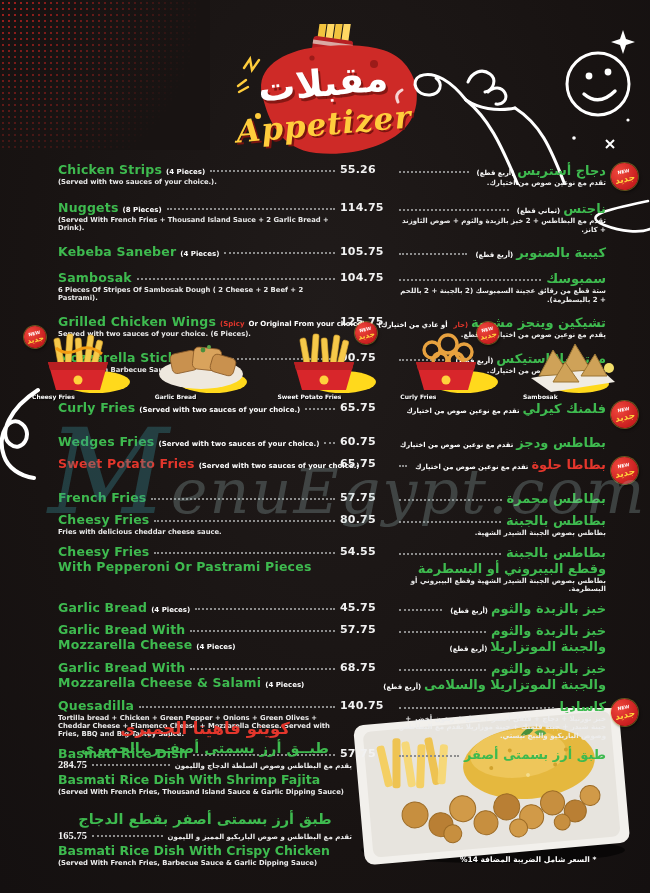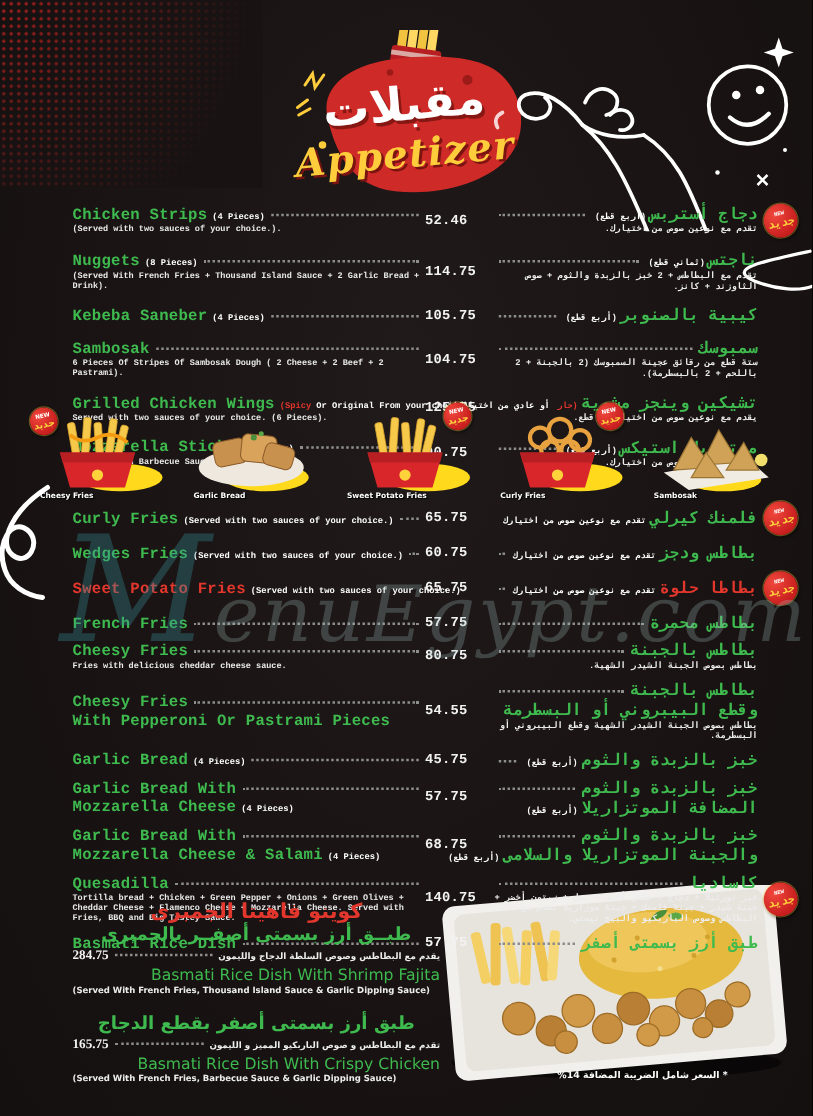--- a/index.html
+++ b/index.html
@@ -23,21 +23,21 @@
   .swoosh{position:absolute;left:560px;top:195px;width:90px;height:50px;}
   .left-squiggle{position:absolute;left:-6px;top:382px;width:60px;height:105px;z-index:2;}
   
   .watermark{position:absolute;left:48px;top:403px;width:560px;z-index:8;pointer-events:none;
      font-family:"DejaVu Serif",serif;font-style:italic;font-size:62px;letter-spacing:2px;
      color:rgba(165,198,198,.26);}
   .watermark::first-letter{font-size:118px;color:rgba(55,145,155,.34);}
   
   .mlist{position:absolute;left:58px;width:580px;z-index:5;}
   .m-top{top:163px;} .m-bot{top:401px;}
-  .row{display:flex;align-items:center;font-family:Liberation Mono, monospace;}
+  .row{display:flex;align-items:flex-start;}
   .m-top .row{margin-bottom:11px;} .m-bot .row{margin-bottom:7px;}
   .col-en{flex:0 0 282px;min-width:0;}
   .line{display:flex;align-items:baseline;}
   .name{color:var(--green);font-weight:bold;font-size:12.5px;line-height:14px;letter-spacing:.2px;white-space:nowrap;}
   .name.accent,.ar-name.accent,.acc{color:var(--red);}
   .note{color:#fff;font-size:7px;font-weight:bold;margin-left:4px;white-space:nowrap;}
   .note-accent{color:var(--red);font-size:7px;font-weight:bold;margin-left:4px;white-space:nowrap;}
   .dots{flex:1 1 6px;min-width:0;border-bottom:2px dotted #8d8d8d;margin:0 5px;transform:translateY(-2px);}
   .sub{color:#e9e9e9;font-size:6.8px;line-height:8px;font-weight:bold;margin-top:1px;}
   .price{flex:0 0 54px;color:var(--wh);font-weight:bold;font-size:11px;line-height:14px;letter-spacing:.2px;}
@@ -67,26 +67,26 @@
   .g-badge{position:absolute;left:2px;top:-4px;z-index:3;}
   .g-badge2{position:absolute;right:6px;top:-8px;z-index:3;}
   
   .specials{position:absolute;left:58px;top:720px;width:294px;z-index:5;}
   .special{margin-bottom:15px;}
   .sp-head{color:var(--red);font-size:16.5px;font-weight:bold;text-align:center;direction:rtl;line-height:18px;letter-spacing:1px;}
   .sp-ar{color:var(--green);font-size:14.5px;font-weight:bold;direction:rtl;text-align:center;line-height:17px;margin-top:2px;}
   .sp-line{display:flex;align-items:baseline;margin-top:2px;}
   .sp-price{color:var(--wh);font-weight:bold;font-size:10.5px;font-family:Liberation Serif, serif;}
   .sp-sub-ar{direction:rtl;color:#ededed;font-size:7px;font-weight:bold;}
-  .sp-en{color:var(--green);font-size:12.5px;font-weight:normal;line-height:14px;margin-top:3px;text-align:right;}
+  .sp-en{color:var(--green);font-size:12.5px;font-weight:bold;line-height:14px;margin-top:3px;}
   .sp-sub-en{color:#ededed;font-size:6.8px;font-weight:bold;line-height:8px;margin-top:1px;}
   
   .dish{position:absolute;left:343px;top:708px;width:300px;height:160px;z-index:4;}
-  .footnote{position:absolute;left:434px;top:855px;width:160px;z-index:6;direction:rtl;
-     color:#fff;font-size:7.5px;font-weight:bold;text-align:center;}
+  .footnote{position:absolute;left:460px;top:855px;width:160px;z-index:6;direction:rtl;
+     color:#fff;font-size:7.5px;font-weight:bold;text-align:left;}
 </style>
 </head>
 <body>
 
 <div class="page">
 
   <div class="dots-corner"></div>
   <div class="dots-fade"></div>
 
   <svg class="hdr-tomato" viewBox="0 0 215 145">
@@ -147,21 +147,21 @@
   <div class="mlist m-top" id="menu-top">
       <div class="row">
         <div class="col-en">
           <div class="line">
             <span class="name">Chicken Strips</span>
             <span class="note">(4 Pieces)</span>
             <span class="dots"></span>
           </div>
           <div class="sub">(Served with two sauces of your choice.).</div>
         </div>
-        <div class="price">52.46</div>
+        <div class="price">55.26</div>
         <div class="col-ar">
           <div class="line-ar">
             <span class="ar-name">دجاج أستربس</span>
             <span class="note-ar">(أربع قطع)</span>
             <span class="dots"></span>
           </div>
           <div class="sub-ar">تقدم مع نوعين صوص من اختيارك.</div>
         </div>
         <div class="badge-slot">
           <div class="badge">
@@ -517,21 +517,21 @@
             <span class="note">(4 Pieces)</span>
           </div>
         </div>
         <div class="price">57.75</div>
         <div class="col-ar">
           <div class="line-ar">
             <span class="ar-name">خبز بالزبدة والثوم</span>
             <span class="dots"></span>
           </div>
           <div class="line-ar line2">
-            <span class="ar-name">المضافة الموتزاريلا</span>
+            <span class="ar-name">والجبنة الموتزاريلا</span>
             <span class="note-ar">(أربع قطع)</span>
           </div>
         </div>
         <div class="badge-slot"></div>
       </div>
       <div class="row">
         <div class="col-en">
           <div class="line">
             <span class="name">Garlic Bread With</span>
             <span class="dots"></span>

